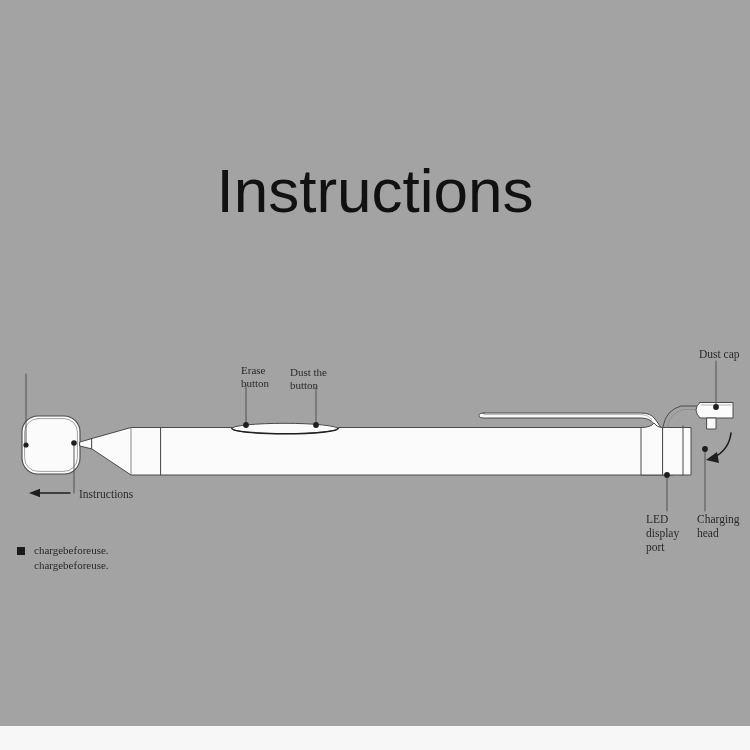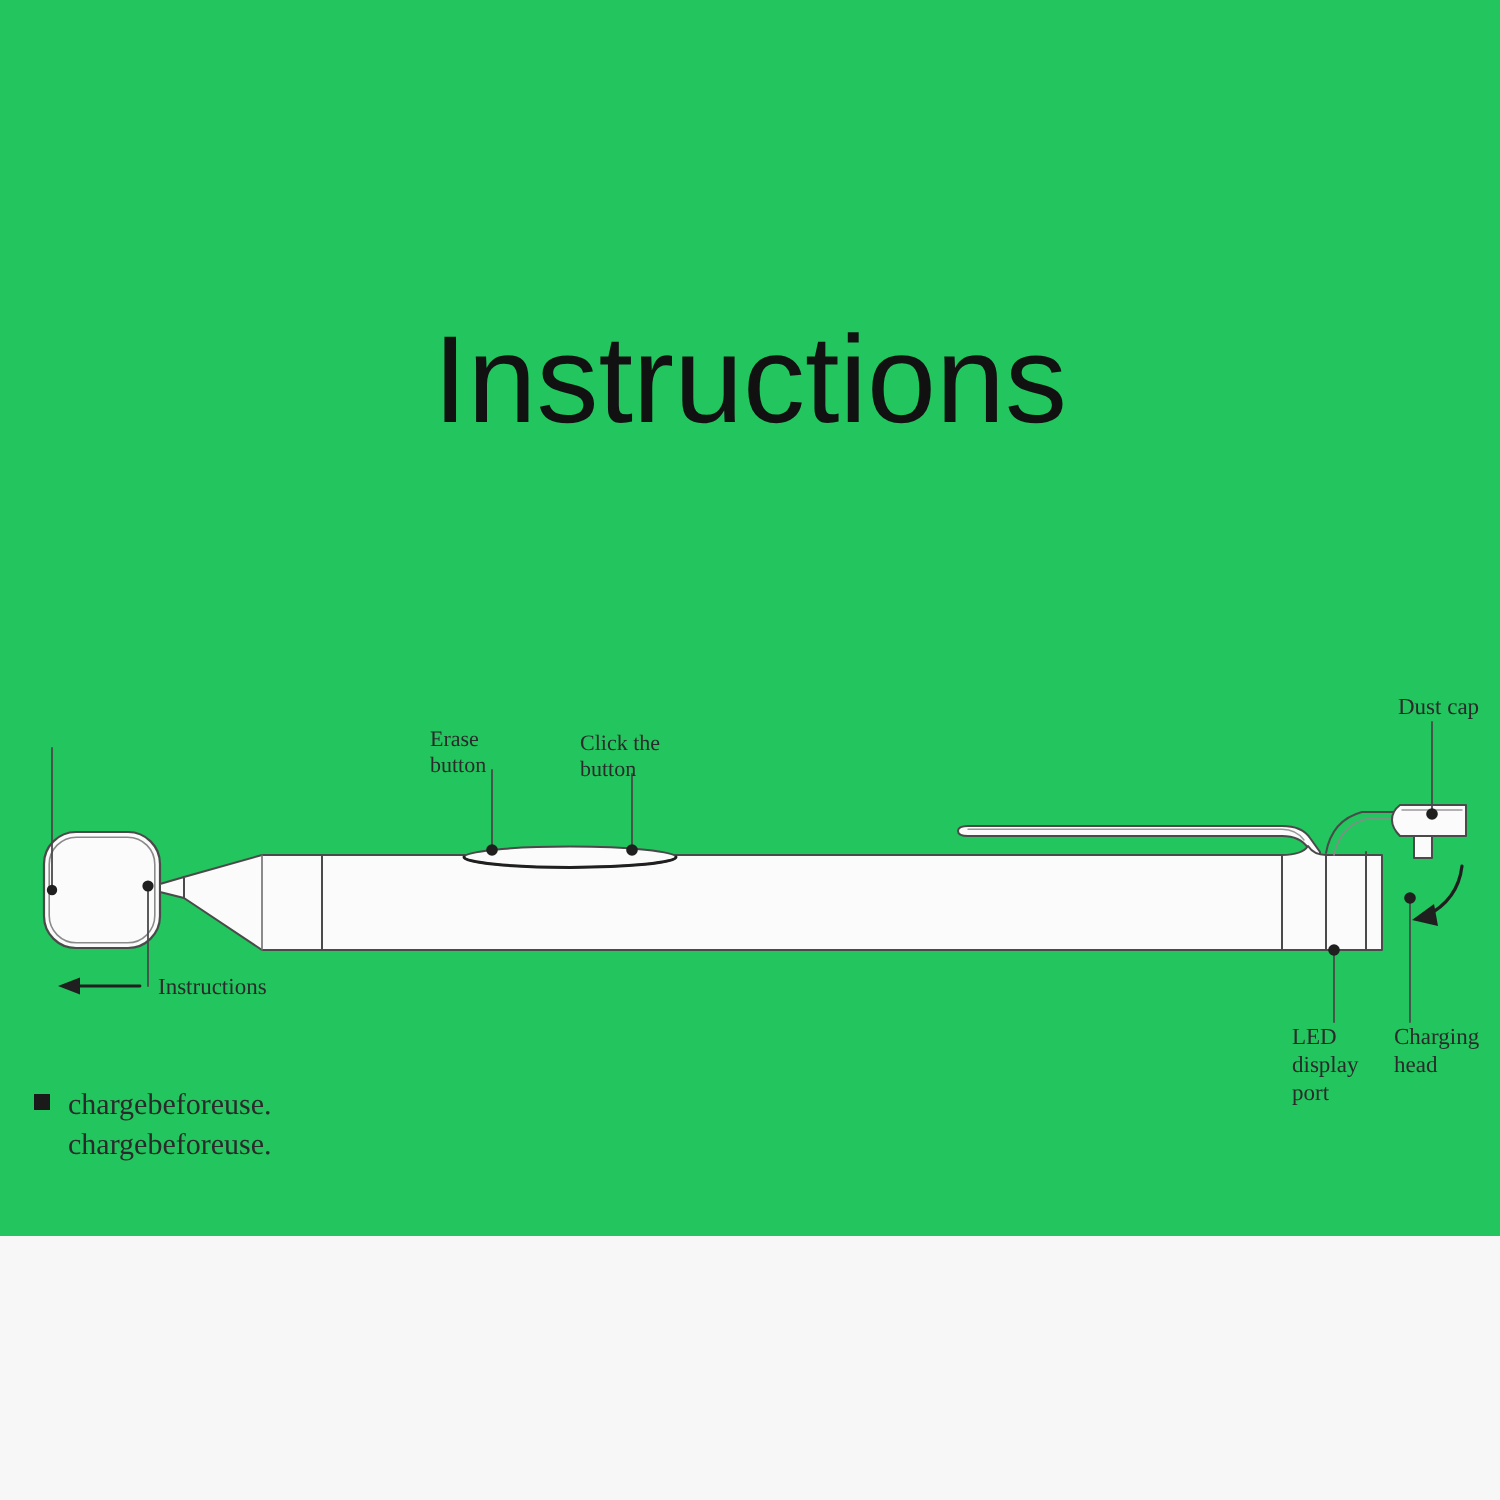--- a/index.html
+++ b/index.html
@@ -10,22 +10,22 @@
     width: 750px;
     height: 750px;
     background: #f7f7f7;
     font-family: "Liberation Sans", sans-serif;
     overflow: hidden;
     position: relative;
   }
   #page {
     position: relative;
     width: 750px;
-    height: 618px;
-    background: #22c55e;
+    height: 726px;
+    background: #a3a3a3;
   }
 
   
   #title {
     position: absolute;
     left: 0;
     top: 118px;
     width: 750px;
     text-align: center;
     font-family: "Liberation Sans", sans-serif;
@@ -68,21 +68,21 @@
     color: #2a2a2a;
     line-height: 1.22;
     white-space: pre-line;
   }
   .lbl-lg {
     font-size: 11.5px;
   }
 
   #lbl-holder   { left: 8px;   top: 359px;  width: 140px; }
   #lbl-refill   { left: 79px;  top: 487px;  width: 90px;  }
-  #lbl-erase    { left: 215px; top: 364px;  width: 50px;  }
+  #lbl-erase    { left: 241px; top: 364px;  width: 50px;  }
   #lbl-click    { left: 290px; top: 366px;  width: 52px;  }
   #lbl-dust     { left: 699px; top: 347px;  width: 52px;  }
   #lbl-led      { left: 646px; top: 512px;  width: 46px;  }
   #lbl-charging { left: 697px; top: 512px;  width: 54px;  }
 
   
   #footnote {
     position: absolute;
     left: 17px;
     top: 543px;
@@ -92,21 +92,21 @@
   }
   #footnote-bullet {
     width: 8px;
     height: 8px;
     background: #1a1a1a;
     margin-top: 4px;
     flex: none;
   }
   #footnote-text {
     font-family: "Liberation Serif", serif;
-    font-size: 15px;
+    font-size: 11px;
     color: #2a2a2a;
     line-height: 1.35;
     white-space: pre-line;
   }
 </style>
 </head>
 <body>
 
 <div id="page">
 
@@ -201,21 +201,21 @@
         <line x1="36" y1="163" x2="70" y2="163" stroke="#1f1f1f" stroke-width="1.4"></line>
         <path d="M29,163 L40,158.8 L40,167.2 Z" fill="#1f1f1f" stroke="none"></path>
       </g>
 
     </g>
   </svg>
 
   <div class="lbl lbl-lg" id="lbl-refill">Instructions</div>
   <div class="lbl" id="lbl-erase">Erase
 button</div>
-  <div class="lbl" id="lbl-click">Click the
+  <div class="lbl" id="lbl-click">Dust the
 button</div>
   <div class="lbl lbl-lg" id="lbl-dust">Dust cap</div>
   <div class="lbl lbl-lg" id="lbl-led">LED
 display
 port</div>
   <div class="lbl lbl-lg" id="lbl-charging">Charging
 head</div>
 
   <div id="footnote">
     <span id="footnote-bullet"></span>

